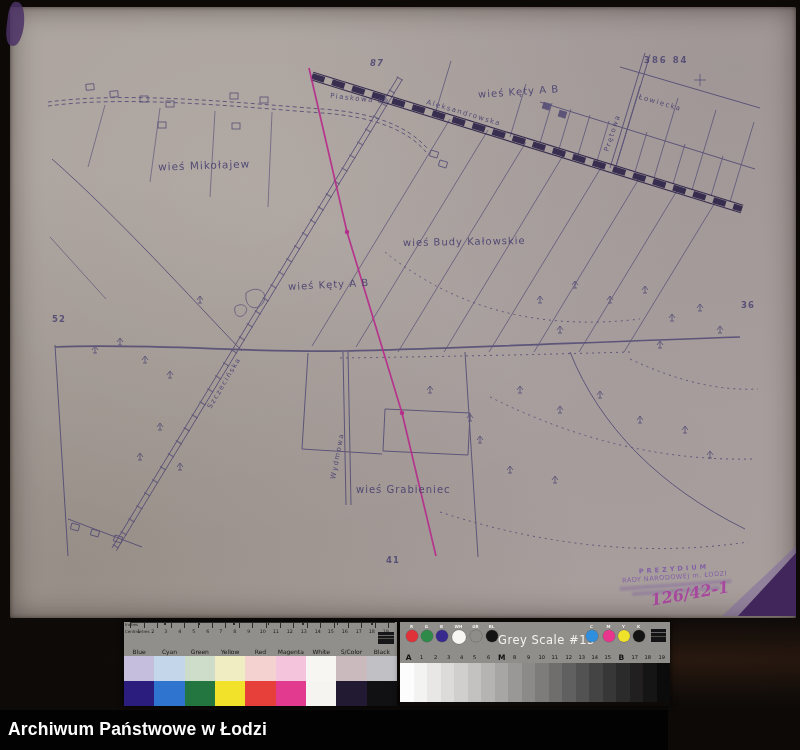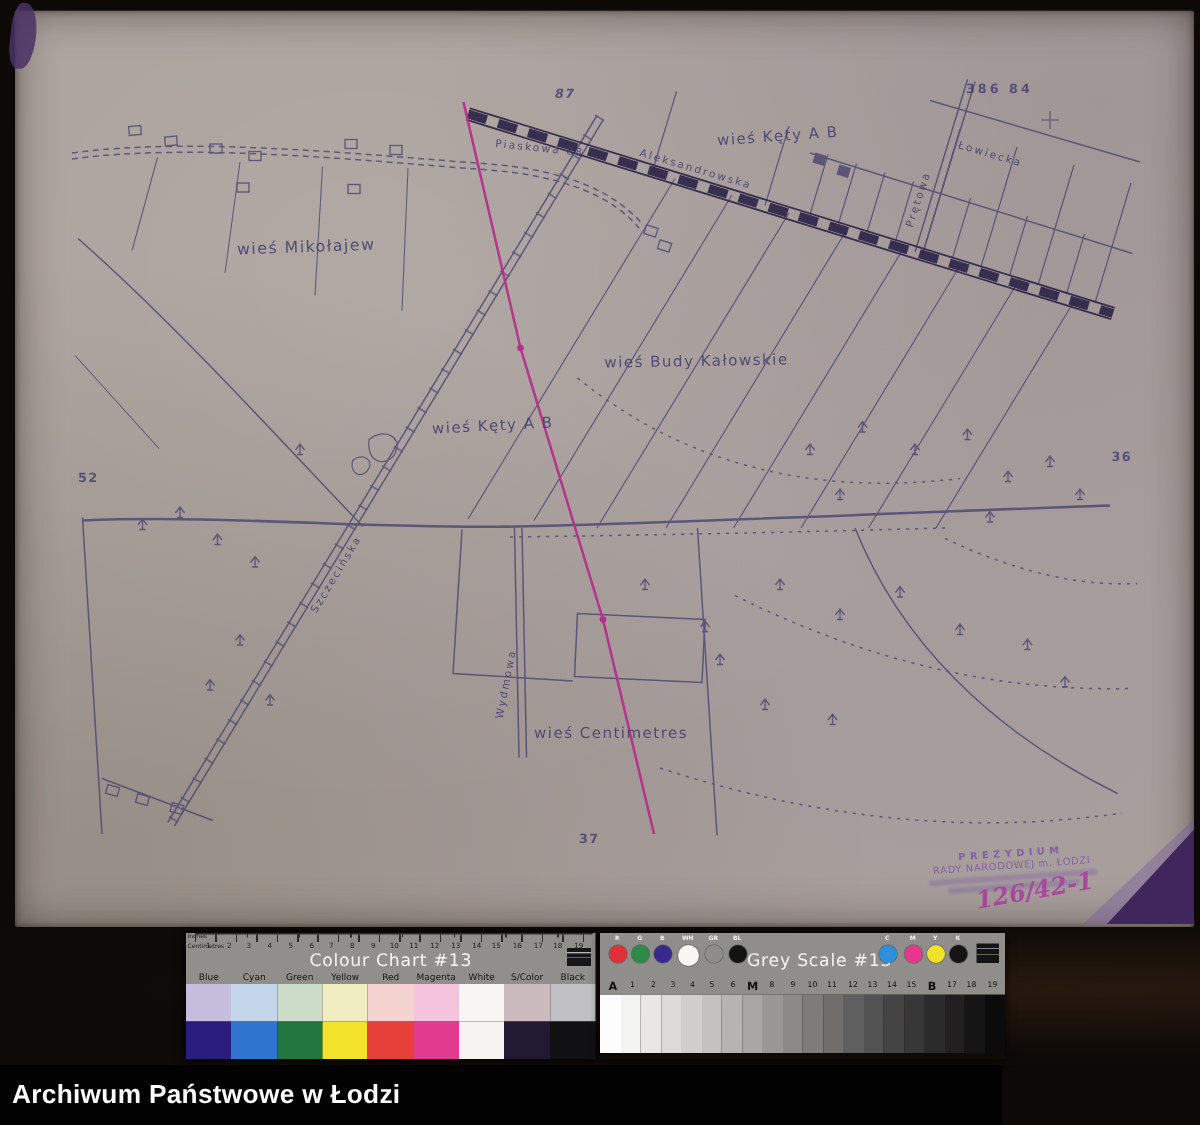--- a/index.html
+++ b/index.html
@@ -232,34 +232,34 @@
         <circle cx="337" cy="225" r="2.2" fill="currentColor" stroke="none"></circle>
         <circle cx="392" cy="406" r="2.2" fill="currentColor" stroke="none"></circle>
       </g>
     </svg>
 
     <div class="labels-layer" style="color: rgb(69, 62, 110);">
       <div class="map-label village" style="left:148px;top:152px;transform:rotate(-2deg);">wieś Mikołajew</div>
       <div class="map-label village" style="left:468px;top:79px;transform:rotate(-4deg);font-size:10px;">wieś Kęty A B</div>
       <div class="map-label village" style="left:393px;top:229px;transform:rotate(-1deg);font-size:10px;">wieś Budy Kałowskie</div>
       <div class="map-label village" style="left:278px;top:272px;transform:rotate(-3deg);font-size:10px;">wieś Kęty A B</div>
-      <div class="map-label village" style="left:346px;top:477px;font-size:10px;">wieś Centimetres</div>
+      <div class="map-label village" style="left:346px;top:477px;font-size:10px;">wieś Grabieniec</div>
 
       <div class="map-label street" style="left:415px;top:102px;transform:rotate(16.5deg);">Aleksandrowska</div>
       <div class="map-label street" style="left:185px;top:372px;transform:rotate(-59deg);">Szczecińska</div>
       <div class="map-label street" style="left:304px;top:445px;transform:rotate(-79deg);">Wydmowa</div>
       <div class="map-label street" style="left:628px;top:92px;transform:rotate(16.5deg);">Łowiecka</div>
       <div class="map-label street" style="left:583px;top:122px;transform:rotate(-72deg);">Prętowa</div>
       <div class="map-label street" style="left:320px;top:88px;transform:rotate(6deg);">Piaskowa 88</div>
 
       <div class="sheet-mark" style="left:360px;top:51px;font-style:italic;">87</div>
       <div class="sheet-mark" style="left:634px;top:48px;letter-spacing:2px;">386 84</div>
       <div class="sheet-mark" style="left:42px;top:307px;">52</div>
       <div class="sheet-mark" style="left:731px;top:293px;">36</div>
-      <div class="sheet-mark" style="left:376px;top:548px;">37</div>
+      <div class="sheet-mark" style="left:376px;top:548px;">41</div>
     </div>
 
     <div class="stamp" style="color: rgb(123, 85, 168);">
       <div class="stamp-l1">PREZYDIUM</div>
       <div class="stamp-l2">RADY NARODOWEJ m. ŁODZI</div>
       <div class="stamp-blur b1"></div>
       <div class="stamp-blur b2"></div>
       <div class="stamp-hand">126/42-1</div>
     </div>
 
@@ -290,21 +290,20 @@
           <span>11</span>
           <span>12</span>
           <span>13</span>
           <span>14</span>
           <span>15</span>
           <span>16</span>
           <span>17</span>
           <span>18</span>
           <span>19</span>
         </div>
-        <div class="cc-title">Colour Chart #13</div>
         <div class="cc-patch"></div>
         <div class="cc-names">
           <span>Blue</span>
           <span>Cyan</span>
           <span>Green</span>
           <span>Yellow</span>
           <span>Red</span>
           <span>Magenta</span>
           <span>White</span>
           <span>S/Color</span>

